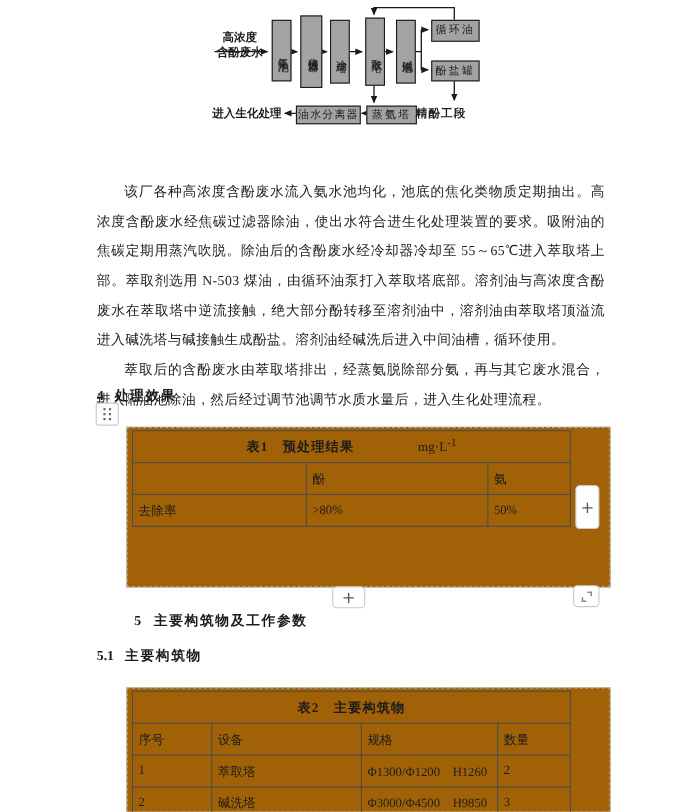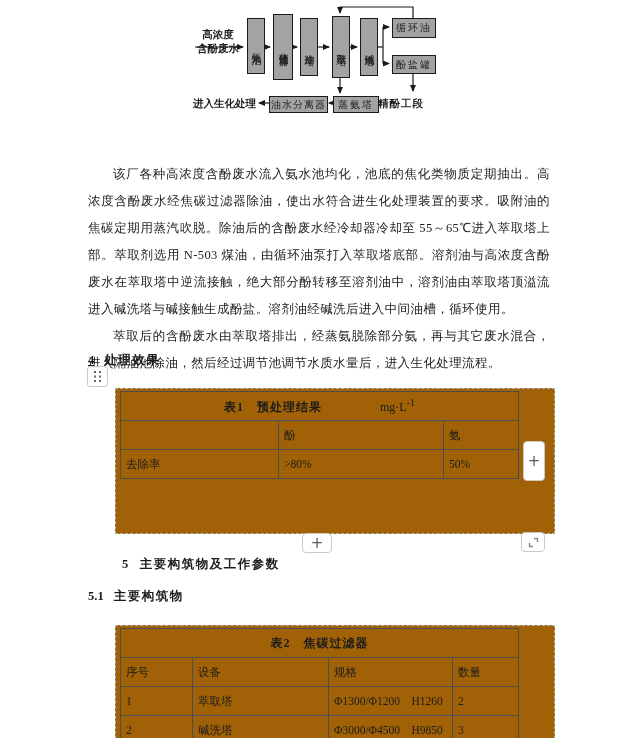--- a/index.html
+++ b/index.html
@@ -157,21 +157,21 @@
 <div class="tblwrap" style="top:625px;height:112px;">
   <table class="doc-table" style="width:398px;">
     <colgroup>
         <col style="width:72px">
         <col style="width:136px">
         <col style="width:124px">
         <col style="width:66px">
       </colgroup>
     <tbody>
         <tr>
-      <td colspan="4" class="title-cell"><span class="title-bold">表2　焦碳过滤器</span></td>
+      <td colspan="4" class="title-cell"><span class="title-bold">表2　主要构筑物</span></td>
     </tr>
     <tr>
       <td>序号</td>
       <td>设备</td>
       <td>规格</td>
       <td>数量</td>
     </tr>
     <tr>
       <td>1</td>
       <td>萃取塔</td>

